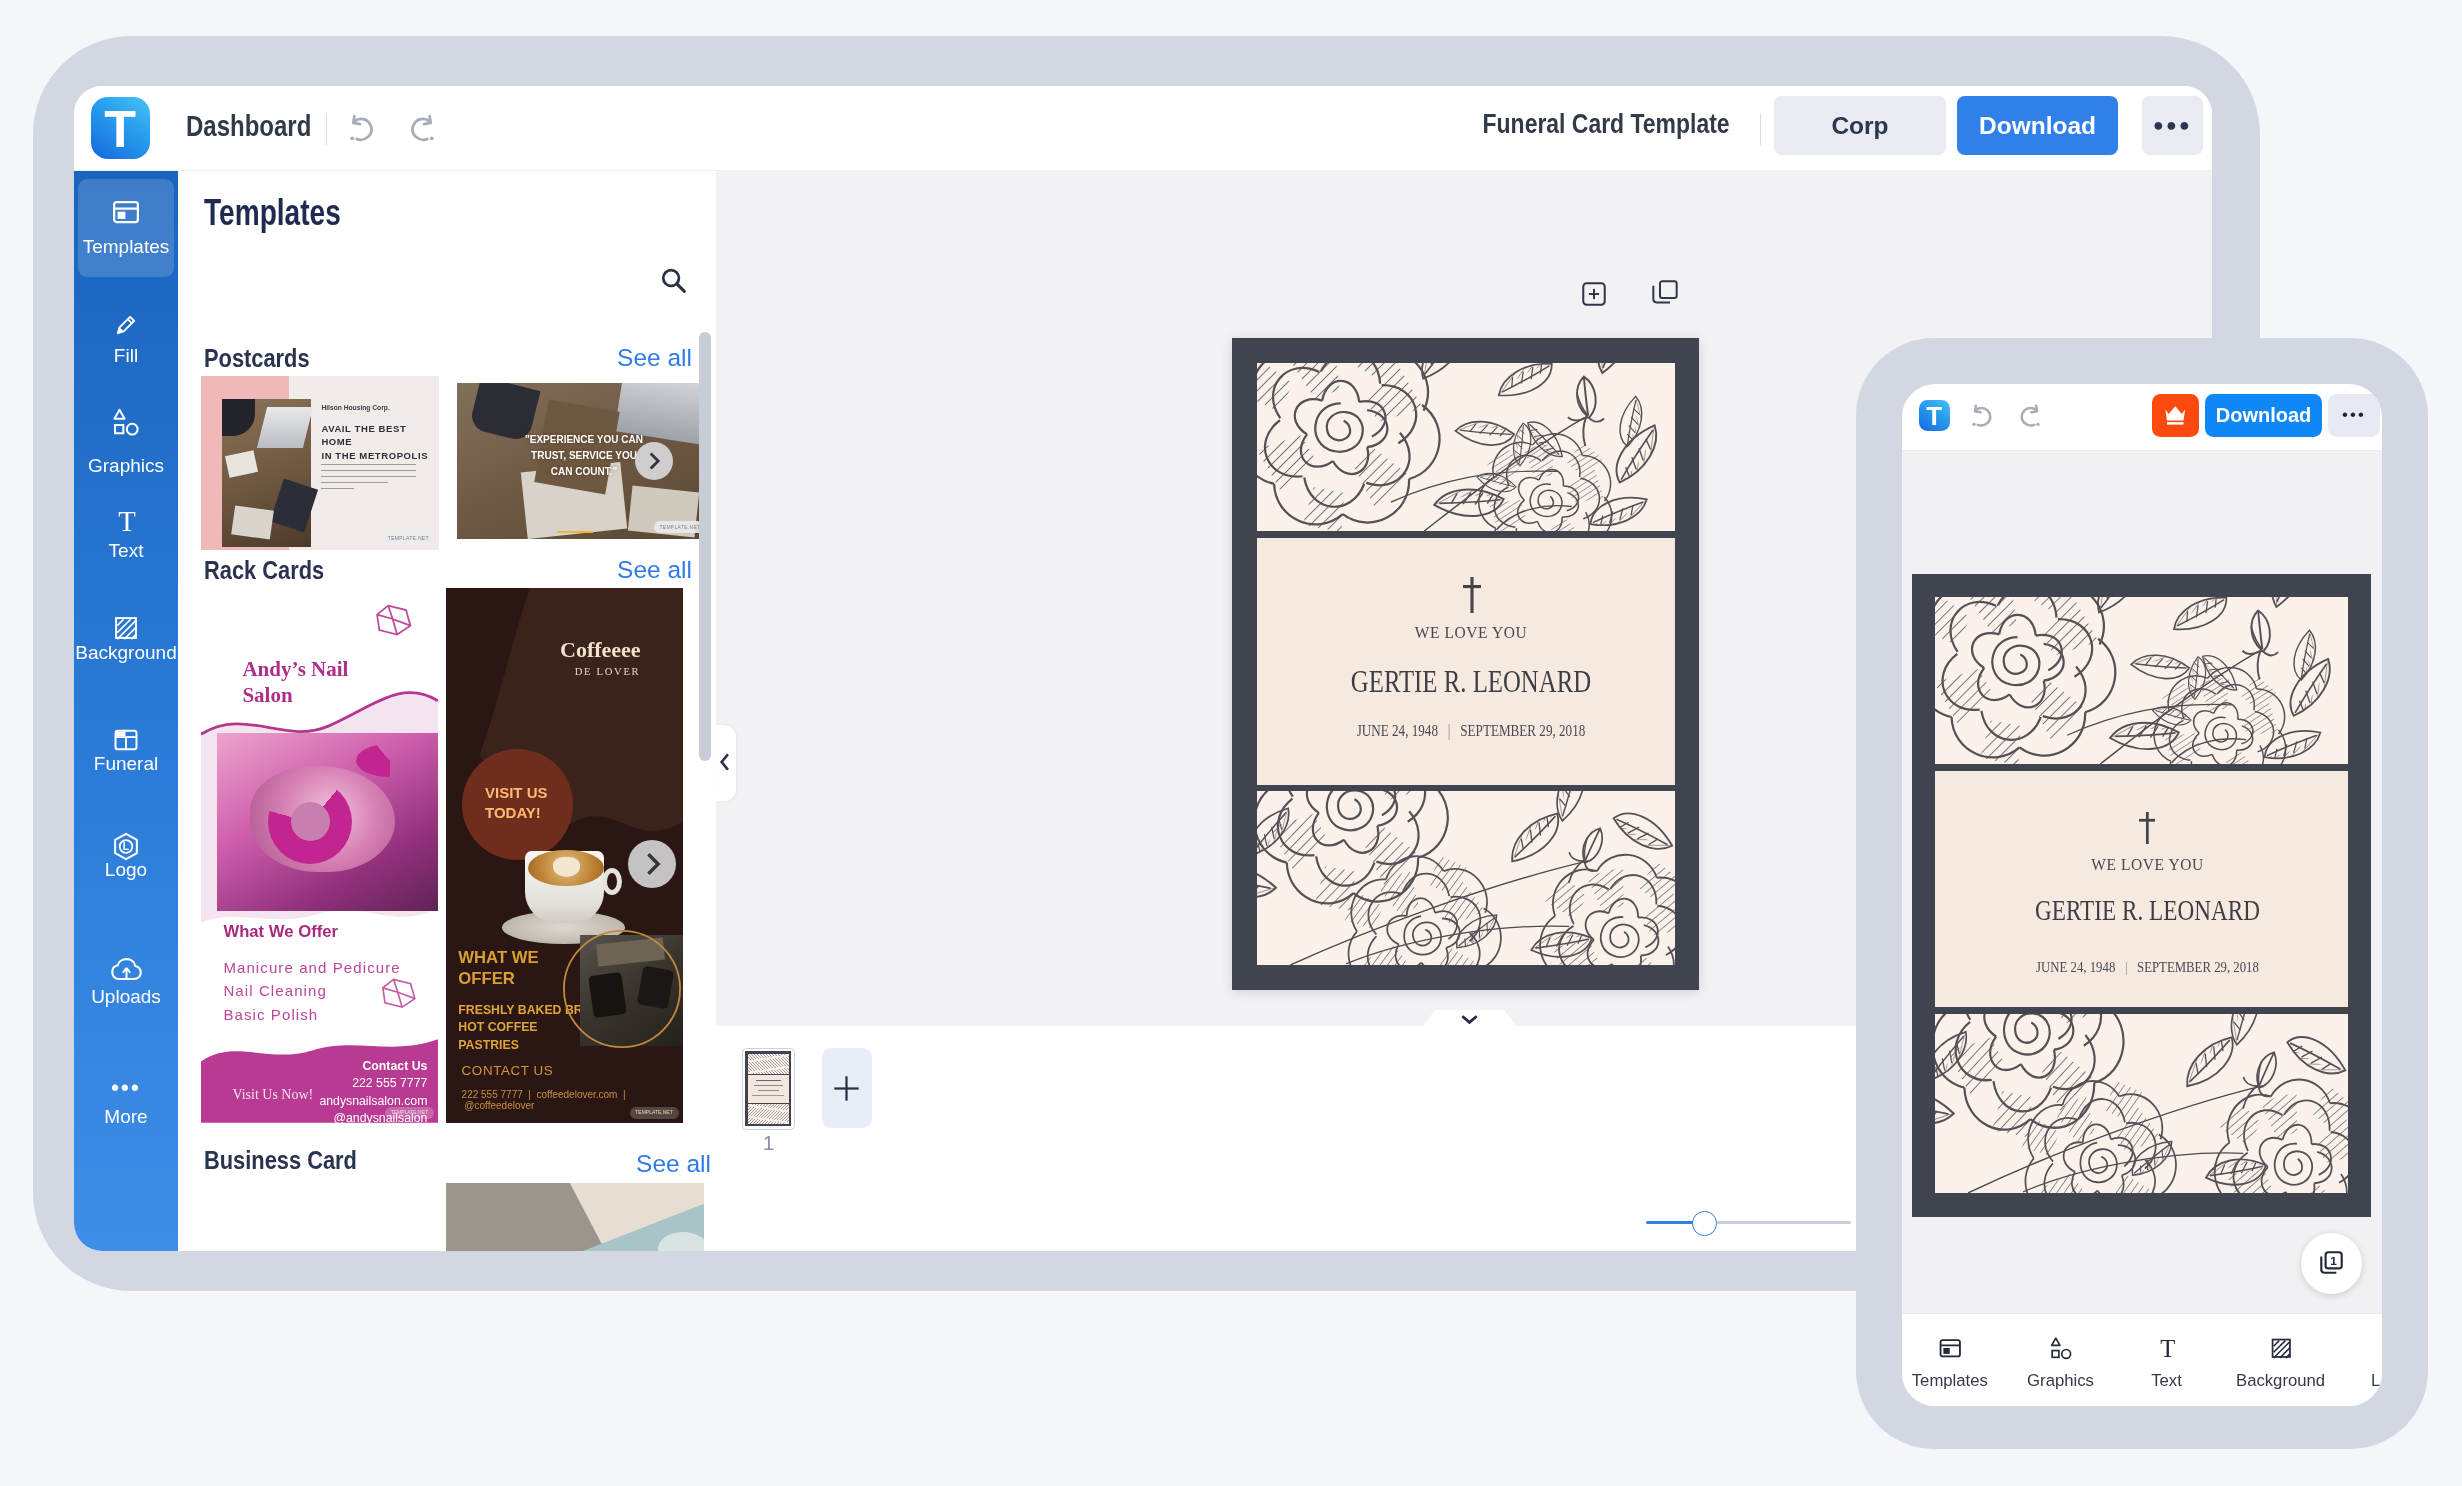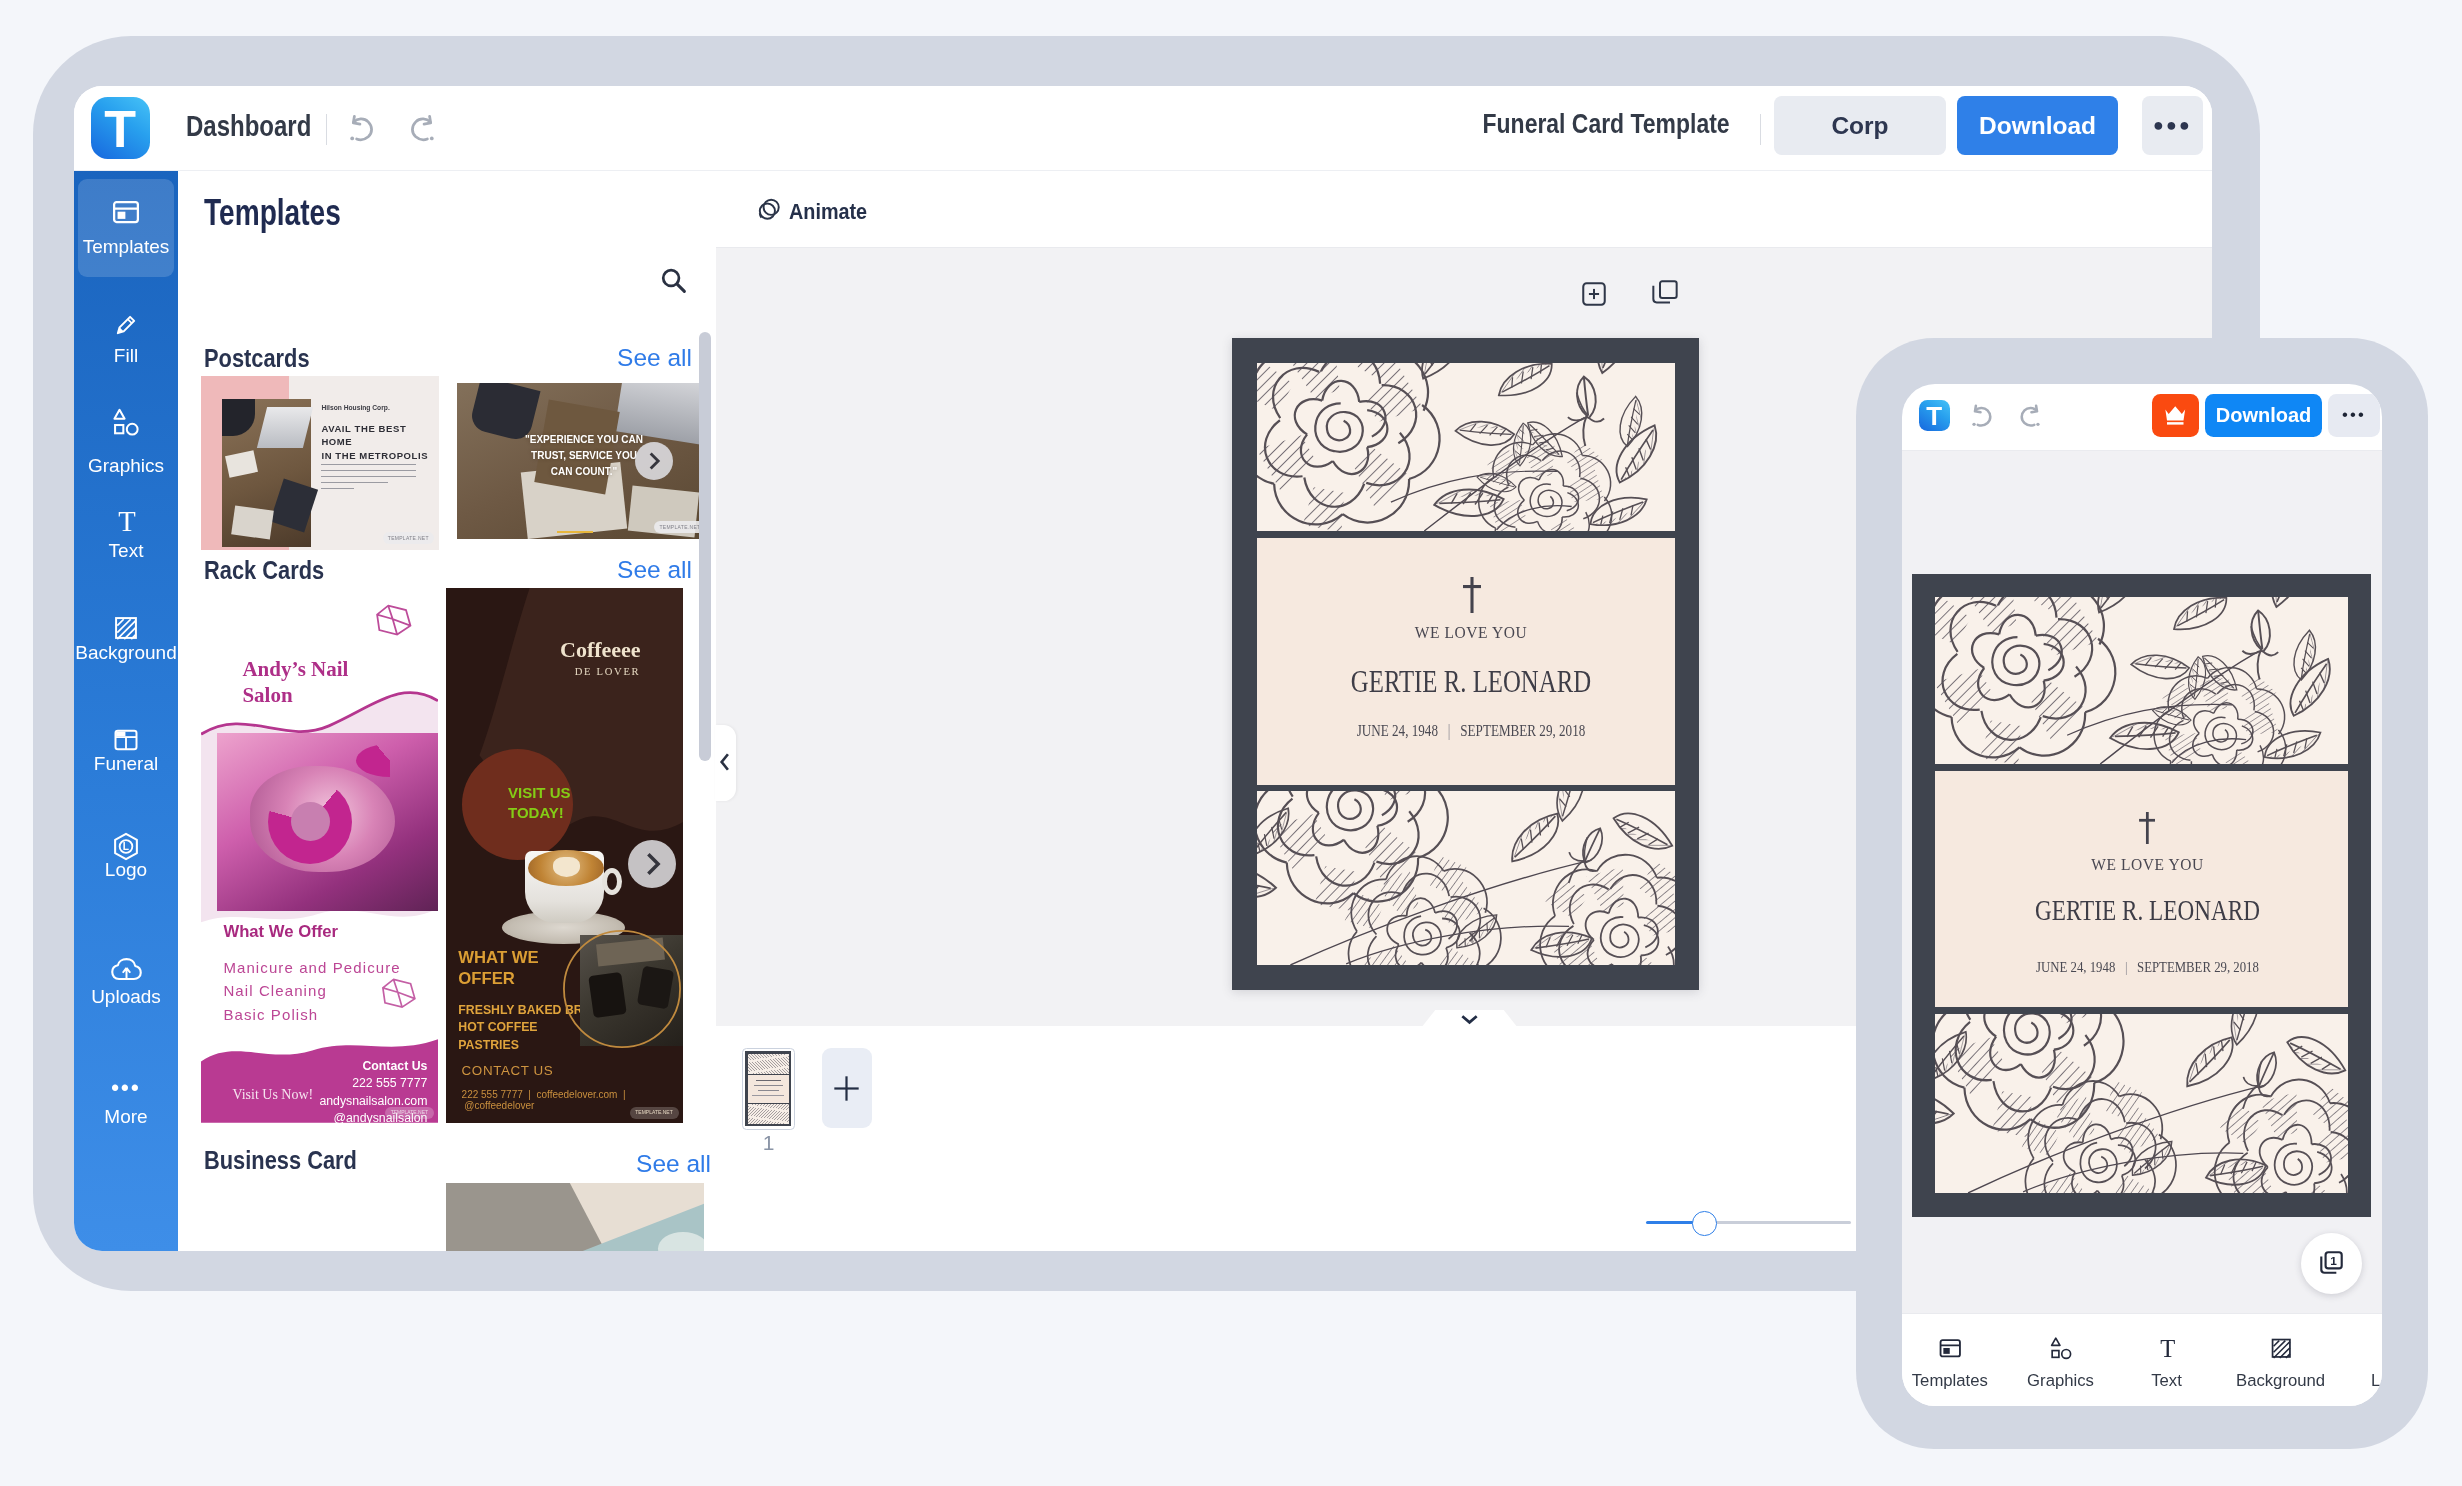--- a/index.html
+++ b/index.html
@@ -289,21 +289,21 @@
       </div>
 
       <div class="abs" style="left:268px;top:417px;width:237px;height:535px;background:#2A1713;overflow:hidden">
                 <svg class="abs" style="left:0;top:0" width="237" height="535" viewBox="0 0 425 960">
           <path d="M140,0 C230,40 300,20 425,60 L425,430 C330,480 260,420 190,470 C120,520 60,470 0,520 L0,260 C70,200 90,60 140,0 Z" fill="#3B231C" opacity="0"></path>
           <path d="M150,0 L425,0 L425,420 C340,470 300,380 230,420 C160,460 120,380 60,300 C90,220 120,90 150,0 Z" fill="#3B231C"></path>
         </svg>
         <div class="abs" style="left:114px;top:49px;font-family:'Liberation Serif',serif;font-size:22px;font-weight:bold;color:#EFE3CD">Coffeeee</div>
         <div class="abs" style="left:114px;top:78px;width:95px;text-align:center;font-family:'Liberation Serif',serif;font-size:10.6px;color:#E6D9C2;letter-spacing:1.7px">DE LOVER</div>
         <div class="abs" style="left:15.6px;top:161px;width:111px;height:111px;border-radius:50%;background:#6F2D1D"></div>
-        <div class="abs" style="left:62px;top:195px;font-size:15px;font-weight:bold;color:#84cc16;line-height:19.5px">VISIT US<br>TODAY!</div>
+        <div class="abs" style="left:39px;top:195px;font-size:15px;font-weight:bold;color:#fdba74;line-height:19.5px">VISIT US<br>TODAY!</div>
 
         <div class="abs" style="left:56px;top:323px;width:123px;height:33px;background:radial-gradient(ellipse at center,#DDD8D0 0%,#C4BDB2 60%,#A89F92 100%);border-radius:50%"></div>
         <div class="abs" style="left:79px;top:263px;width:79px;height:72px;background:linear-gradient(180deg,#F8F7F5 0%,#E4E1DC 70%,#CFCBC2 100%);border-radius:6.7px 6.7px 31px 31px"></div>
         <div class="abs" style="left:82px;top:262px;width:76px;height:36px;background:radial-gradient(circle at 50% 45%,#E2BE85 0%,#C08435 60%,#9C6326 100%);border-radius:50%">
            <div class="abs" style="left:24.5px;top:6.7px;width:27px;height:20px;background:#F3E6CE;border-radius:50% 50% 62% 62%"></div>
         </div>
         <div class="abs" style="left:156px;top:280px;width:20px;height:27px;border:5px solid #E6E3DD;border-radius:50%"></div>
         <div class="abs" style="left:12.3px;top:359px;font-size:16.7px;font-weight:bold;color:#DB9E34;line-height:21px">WHAT WE<br>OFFER</div>
         <div class="abs" style="left:12.3px;top:414px;font-size:12.3px;font-weight:bold;color:#E0A43C;line-height:17.3px">FRESHLY BAKED BREAD<br>HOT COFFEE<br>PASTRIES</div>
         <div class="abs" style="left:134px;top:347px;width:103px;height:111px;background:linear-gradient(145deg,#57524B 0%,#3B372F 45%,#24201B 100%);overflow:hidden">
@@ -328,28 +328,20 @@
       <div class="abs seeall" style="left:452px;top:979px;width:81px;text-align:right">See all</div>
 
       <div class="abs" style="left:268px;top:1012px;width:258px;height:69px;background:#E7DED3;overflow:hidden">
         <div class="abs" style="left:0;top:0;width:258px;height:69px;background:#9A958D;clip-path:polygon(0 0,48% 0,62% 100%,0 100%)"></div>
         <div class="abs" style="left:0;top:0;width:258px;height:69px;background:#A9C4C6;clip-path:polygon(100% 30%,100% 100%,52% 100%)"></div>
         <div class="abs" style="left:212px;top:49px;width:50px;height:33px;background:#D8E4E2;border-radius:50%"></div>
       </div>
       <div class="scroll abs"></div>
     </div>
     <div id="canvascol" class="abs">
-      <div id="animrow" class="abs">
-        <svg class="abs" style="left:40px;top:26px" width="26" height="26" viewBox="0 0 48 48">
-          <circle cx="28" cy="19" r="14" fill="none" stroke="#2A3347" stroke-width="3.6"></circle>
-          <circle cx="21" cy="26" r="14" fill="none" stroke="#2A3347" stroke-width="3.6"></circle>
-          <path d="M10 38 A 14 14 0 0 1 7 30" fill="none" stroke="#2A3347" stroke-width="3.6"></path>
-        </svg>
-        <div class="abs" style="left:73px;top:28px;font-size:22px;font-weight:bold;color:#25304A;transform:scaleX(0.9);transform-origin:left center">Animate</div>
-      </div>
 
       <div id="bottomstrip" class="abs"></div>
 
       <svg class="abs" style="left:865px;top:110px" width="26" height="26" viewBox="0 0 46 46">
         <rect x="4" y="4" width="38" height="38" rx="6" fill="none" stroke="#2F3748" stroke-width="3.6"></rect>
         <line x1="23" y1="14" x2="23" y2="32" stroke="#2F3748" stroke-width="3.6"></line>
         <line x1="14" y1="23" x2="32" y2="23" stroke="#2F3748" stroke-width="3.6"></line>
       </svg>
       <svg class="abs" style="left:934px;top:107px" width="30" height="30" viewBox="0 0 54 54">
         <rect x="18" y="6" width="30" height="30" rx="4" fill="none" stroke="#2F3748" stroke-width="3.6"></rect>

